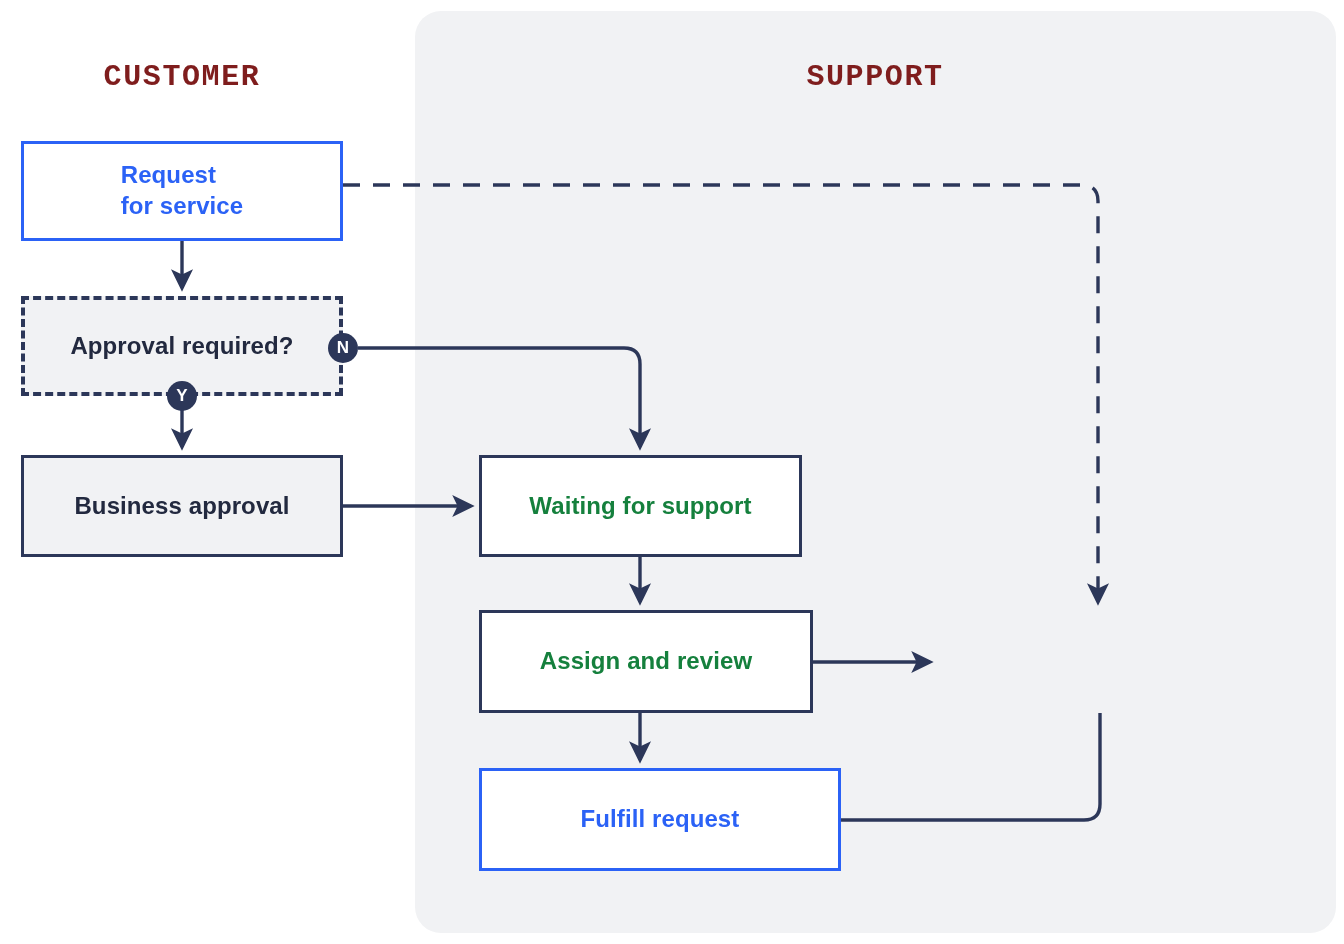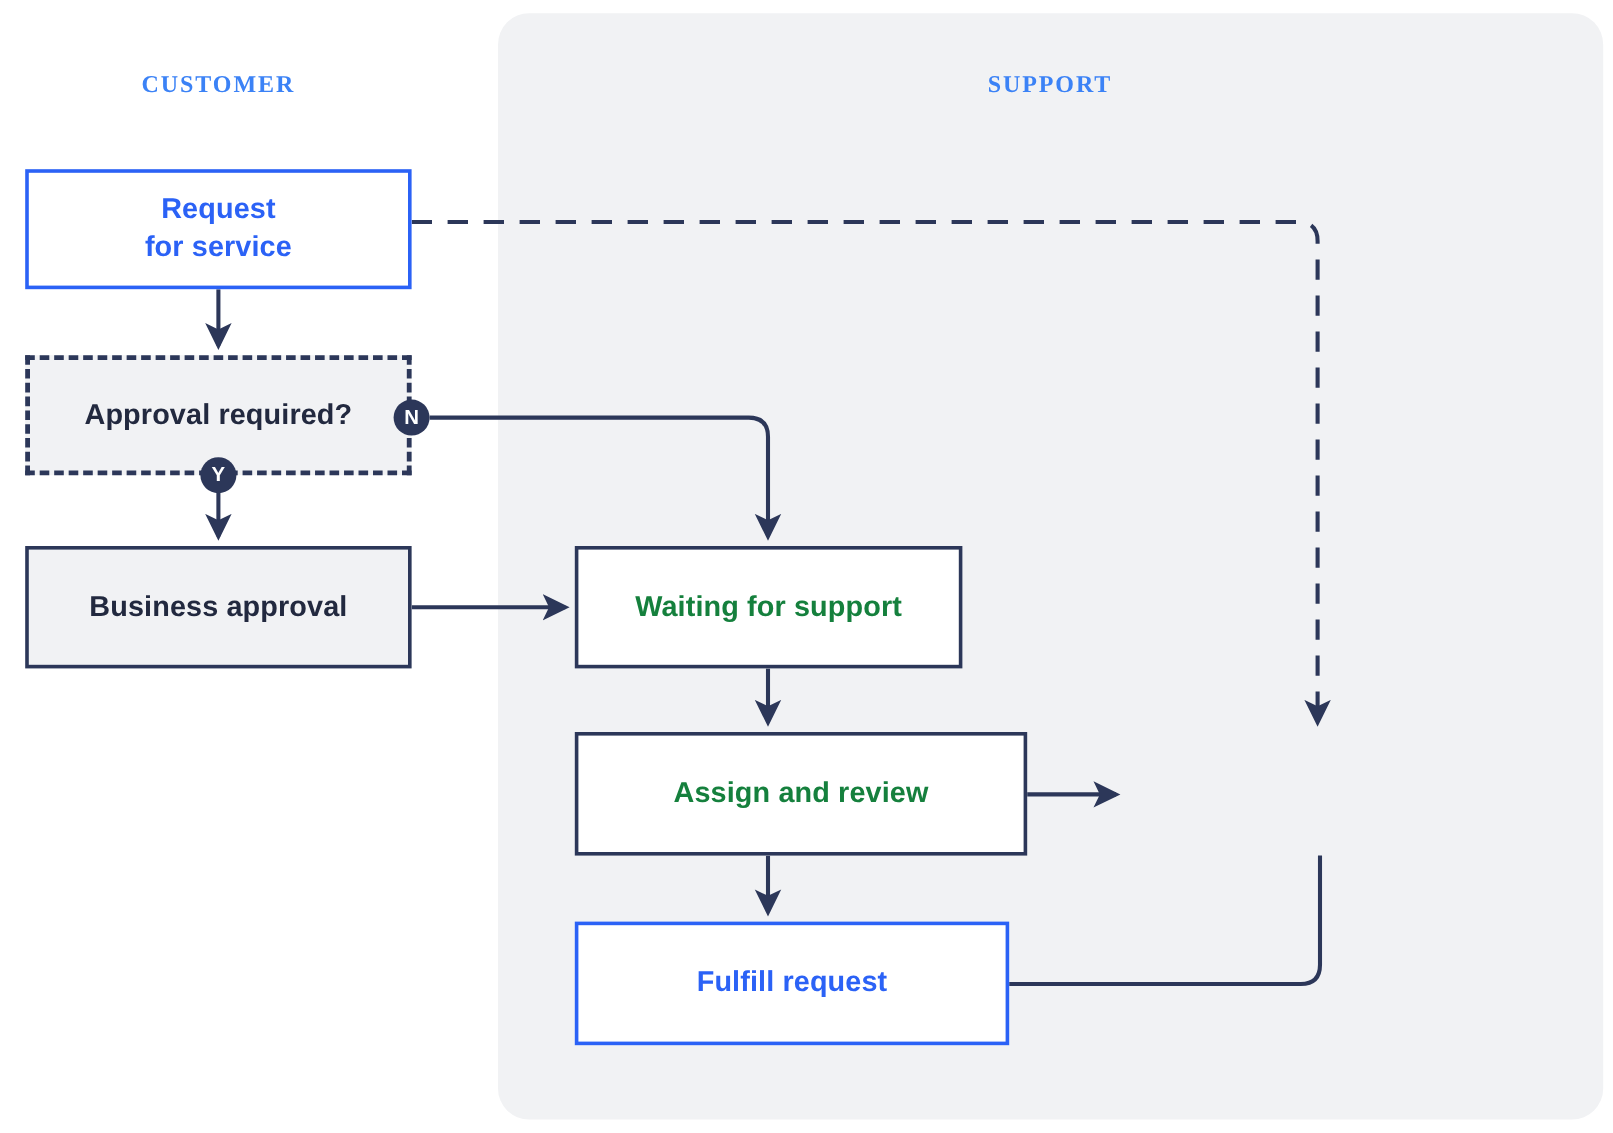--- a/index.html
+++ b/index.html
@@ -19,35 +19,34 @@
   }
   #flow-svg {
     position: absolute;
     left: 0;
     top: 0;
     width: 1344px;
     height: 944px;
   }
   .lane-title {
     position: absolute;
-    font-family: Liberation Serif, serif;
+    font-family: Liberation Mono, monospace;
     font-weight: bold;
-    font-size: 20px;
+    font-size: 30px;
     letter-spacing: 1.6px;
-    color: #3b82f6;
+    color: #7f1d1d;
     white-space: nowrap;
     transform: translateX(-50%);
   }
   .node {
     position: absolute;
     box-sizing: border-box;
     display: flex;
     align-items: center;
     justify-content: center;
-    text-align: center;
     font-family: "Liberation Sans", sans-serif;
     font-size: 24px;
     font-weight: bold;
     line-height: 1.28;
     letter-spacing: 0.1px;
   }
   .node-label {
     display: block;
     white-space: pre-line;
     padding: 0 10px;
@@ -141,21 +140,21 @@
   </div>
 
   <div class="node dashed-dark-gray" style="left:21px; top:296px; width:322px; height:100px;">
     <span class="node-label">Approval required?</span>
   </div>
 
   <div class="node solid-dark" style="left:479px; top:455px; width:323px; height:102px;">
     <span class="node-label">Waiting for support</span>
   </div>
 
-  <div class="node solid-dark" style="left:479px; top:610px; width:377px; height:103px;">
+  <div class="node solid-dark" style="left:479px; top:610px; width:334px; height:103px;">
     <span class="node-label">Assign and review</span>
   </div>
 
 
   <div class="node solid-blue" style="left:479px; top:768px; width:362px; height:103px;">
     <span class="node-label">Fulfill request</span>
   </div>
 
   <div class="badge" style="left:343px; top:348px; width:30px; height:30px;">
     <span>N</span>

